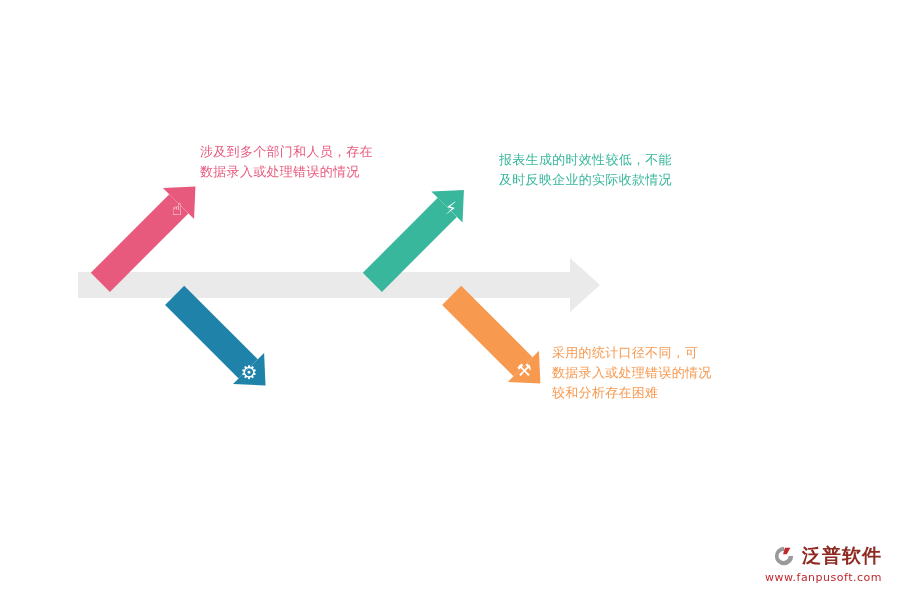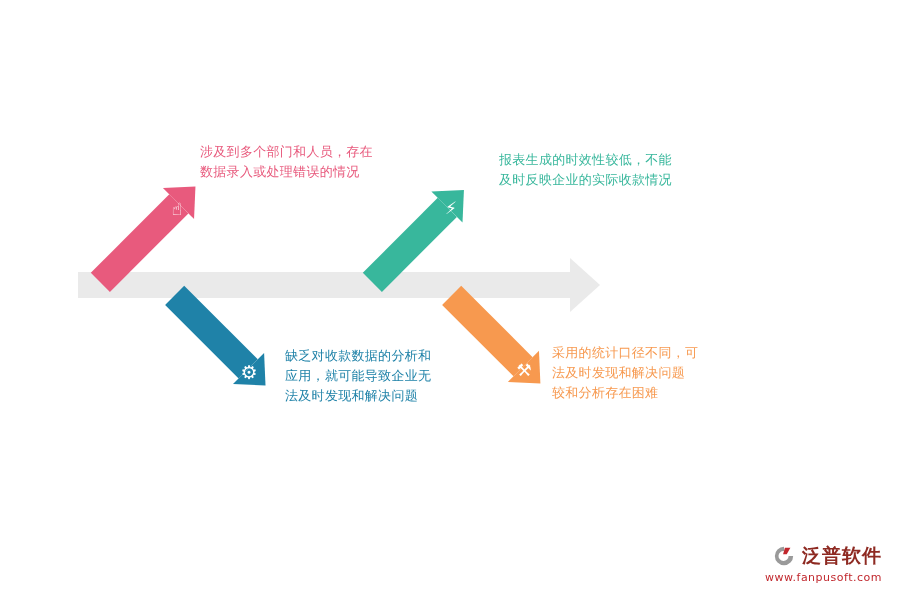--- a/index.html
+++ b/index.html
@@ -127,25 +127,22 @@
 
   <div class="arrow-icon icon-hand">☝</div>
   <div class="arrow-icon icon-battery">⚡</div>
   <div class="arrow-icon icon-gears">⚙</div>
   <div class="arrow-icon icon-tools">⚒</div>
 
   <div class="cause-text text-pink">涉及到多个部门和人员，存在
 数据录入或处理错误的情况</div>
   <div class="cause-text text-teal">报表生成的时效性较低，不能
 及时反映企业的实际收款情况</div>
-  <div class="cause-text text-blue">缺乏对收款数据的分析和
-应用，就可能导致企业无
-法及时发现和解决问题</div>
   <div class="cause-text text-orange">采用的统计口径不同，可
-法及时发现和解决问题
+数据录入或处理错误的情况
 较和分析存在困难</div>
 
   <div class="watermark">
     <div class="brand-row">
       <svg class="brand-mark" viewBox="0 0 24 24" aria-hidden="true">
         <path d="M12 2 A10 10 0 1 0 22 12 L17 12 A5.5 5.5 0 1 1 12 6.5 Z" fill="#9a9a9a"></path>
         <path d="M13 3 L19 3 L15 10 L11 10 Z" fill="#c1272d"></path>
       </svg>
       <span class="brand-name">泛普软件</span>
     </div>

